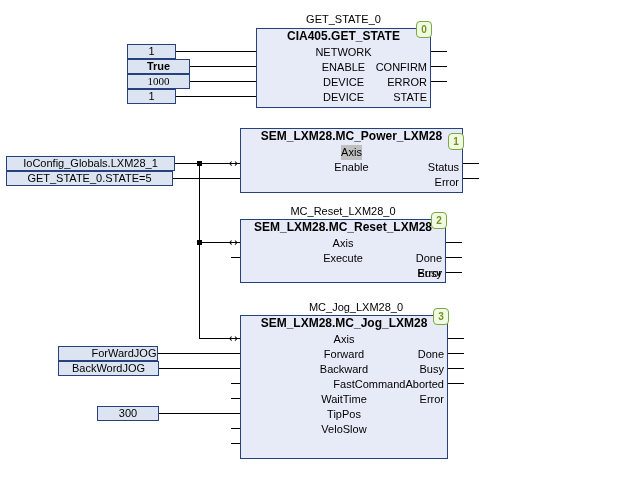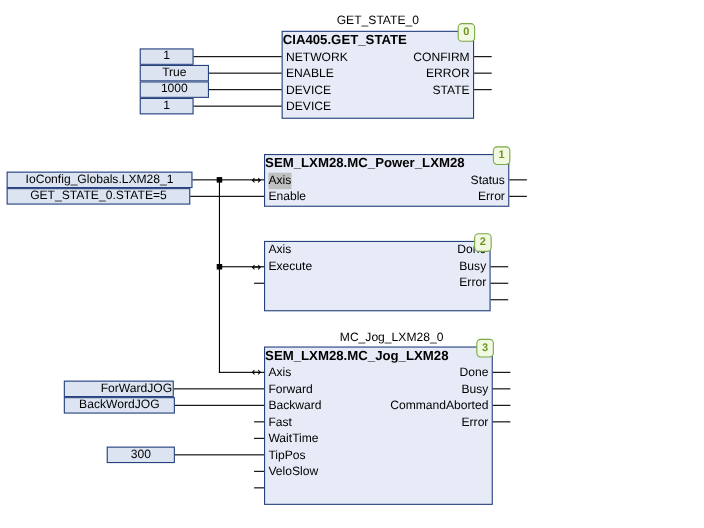--- a/index.html
+++ b/index.html
@@ -6,26 +6,26 @@
   #canvas{
     position:relative;width:640px;height:480px;background:#fff;overflow:hidden;
     font-family:"Liberation Sans",sans-serif;font-size:11px;color:#000;
   }
   .fb{
     position:absolute;box-sizing:border-box;
     background:var(--block-fill,#e6ebf7);
     border:1px solid var(--block-border,#26417e);
   }
   .fb-head{
-    height:16px;line-height:15px;
+    height:16px;line-height:15px;text-align:center;
     font-weight:bold;font-size:12px;color:#000;white-space:nowrap;overflow:hidden;
   }
   .fb-row{
     height:15px;display:flex;justify-content:space-between;align-items:center;
-    padding:0 3px;line-height:15px;white-space:nowrap;
+    padding:0 3px;line-height:15px;white-space:nowrap;flex-direction:column;
   }
   .pin-l{text-align:left;}
   .pin-r{text-align:left;margin-left:auto;}
   .pin-sel{background:var(--selection-gray,#c0c0c0);}
   .fb-title{
     position:absolute;height:13px;line-height:13px;text-align:center;
     font-size:11px;color:#000;white-space:nowrap;
   }
   .badge{
     position:absolute;width:16px;height:17px;box-sizing:border-box;
@@ -68,33 +68,33 @@
       <span class="pin-l">DEVICE</span>
       <span class="pin-r">STATE</span>
     </div>
     <div class="fb-row">
       <span class="pin-l">DEVICE</span>
     </div>
   </div>
   <div class="badge" style="left:416px;top:21px;">0</div>
 
   <div class="opbox" style="left:127px;top:44px;width:49px;">1</div>
-  <div class="opbox" style="left:127px;top:59px;width:63px;">True</div>
-  <div class="opbox" style="left:127px;top:74px;width:63px;">1000</div>
+  <div class="opbox" style="left:127px;top:59px;width:63px;font-weight:bold;">True</div>
+  <div class="opbox" style="left:127px;top:74px;width:63px;font-family:Liberation Serif, serif;">1000</div>
   <div class="opbox" style="left:127px;top:89px;width:49px;">1</div>
 
   <div class="wh" style="left:176px;top:51px;width:80px;"></div>
   <div class="wh" style="left:190px;top:66px;width:66px;"></div>
   <div class="wh" style="left:190px;top:81px;width:66px;"></div>
   <div class="wh" style="left:176px;top:96px;width:80px;"></div>
   <div class="wh" style="left:431px;top:51px;width:16px;"></div>
   <div class="wh" style="left:431px;top:66px;width:16px;"></div>
   <div class="wh" style="left:431px;top:81px;width:16px;"></div>
 
-  <div class="fb" style="left:240px;top:140px;width:223px;height:48px;">
+  <div class="fb" style="left:240px;top:128px;width:223px;height:65px;">
     <div class="fb-head">SEM_LXM28.MC_Power_LXM28</div>
     <div class="fb-row">
       <span class="pin-l pin-sel">Axis</span>
       <span class="pin-r">Status</span>
     </div>
     <div class="fb-row">
       <span class="pin-l">Enable</span>
       <span class="pin-r">Error</span>
     </div>
   </div>
@@ -105,21 +105,23 @@
   <div class="opbox" style="left:6px;top:171px;width:167px;">GET_STATE_0.STATE=5</div>
 
   <div class="wh" style="left:175px;top:163px;width:65px;"></div>
   <div class="wh" style="left:173px;top:178px;width:67px;"></div>
   <div class="wv" style="left:199px;top:163px;height:176px;"></div>
   <div class="dot" style="left:197px;top:161px;"></div>
   <div class="dot" style="left:197px;top:240px;"></div>
   <div class="wh" style="left:463px;top:163px;width:16px;"></div>
   <div class="wh" style="left:463px;top:178px;width:16px;"></div>
 
+  <div class="fb-title" style="left:240px;top:205px;width:206px;">MC_Reset_LXM28_0</div>
   <div class="fb" style="left:240px;top:219px;width:206px;height:64px;">
+    <div class="fb-head">SEM_LXM28.MC_Reset_LXM28</div>
     <div class="fb-row">
       <span class="pin-l">Axis</span>
       <span class="pin-r">Done</span>
     </div>
     <div class="fb-row">
       <span class="pin-l">Execute</span>
       <span class="pin-r">Busy</span>
     </div>
     <div class="fb-row">
       <span class="pin-r">Error</span>

